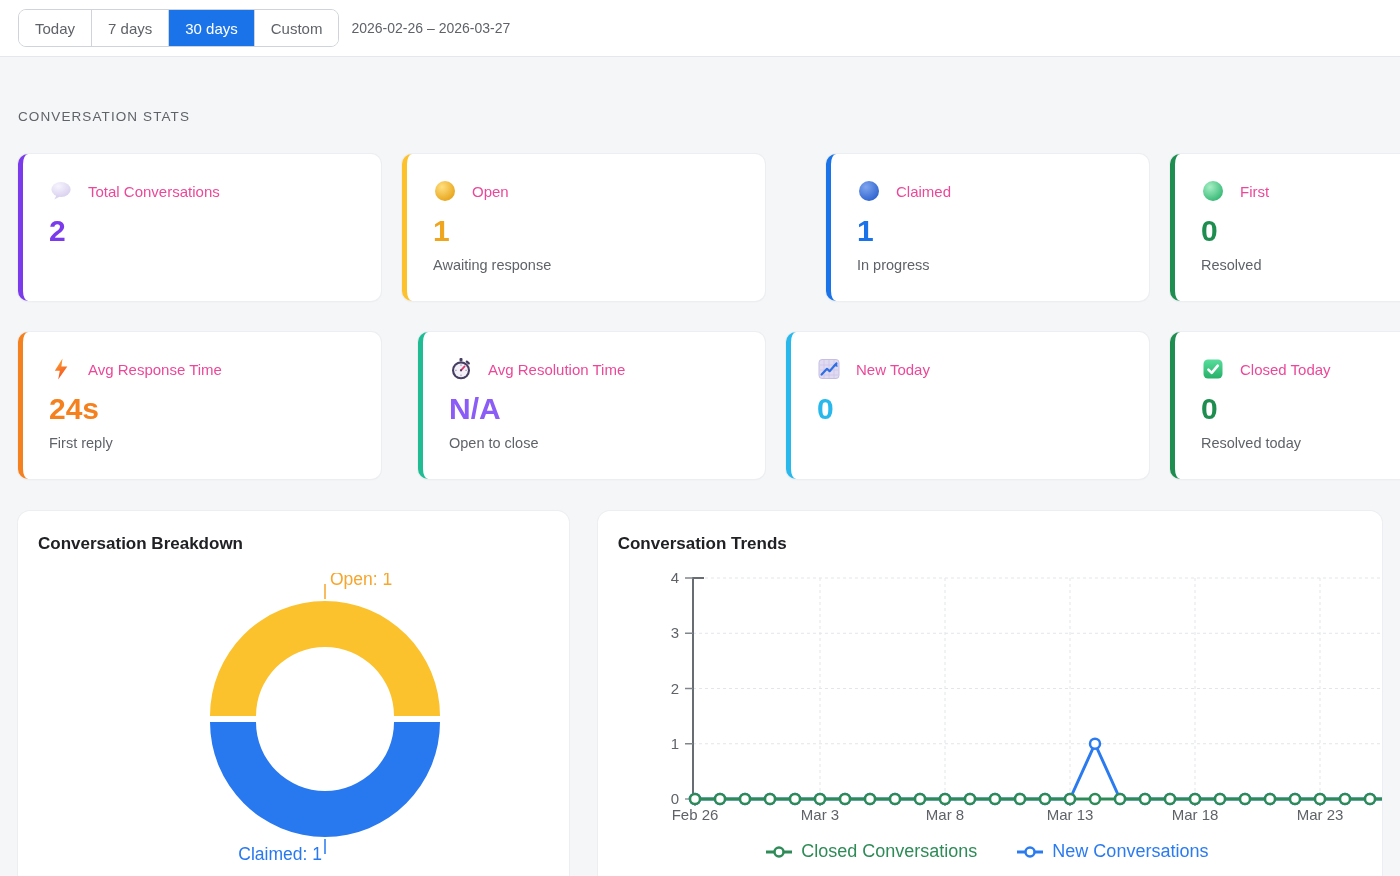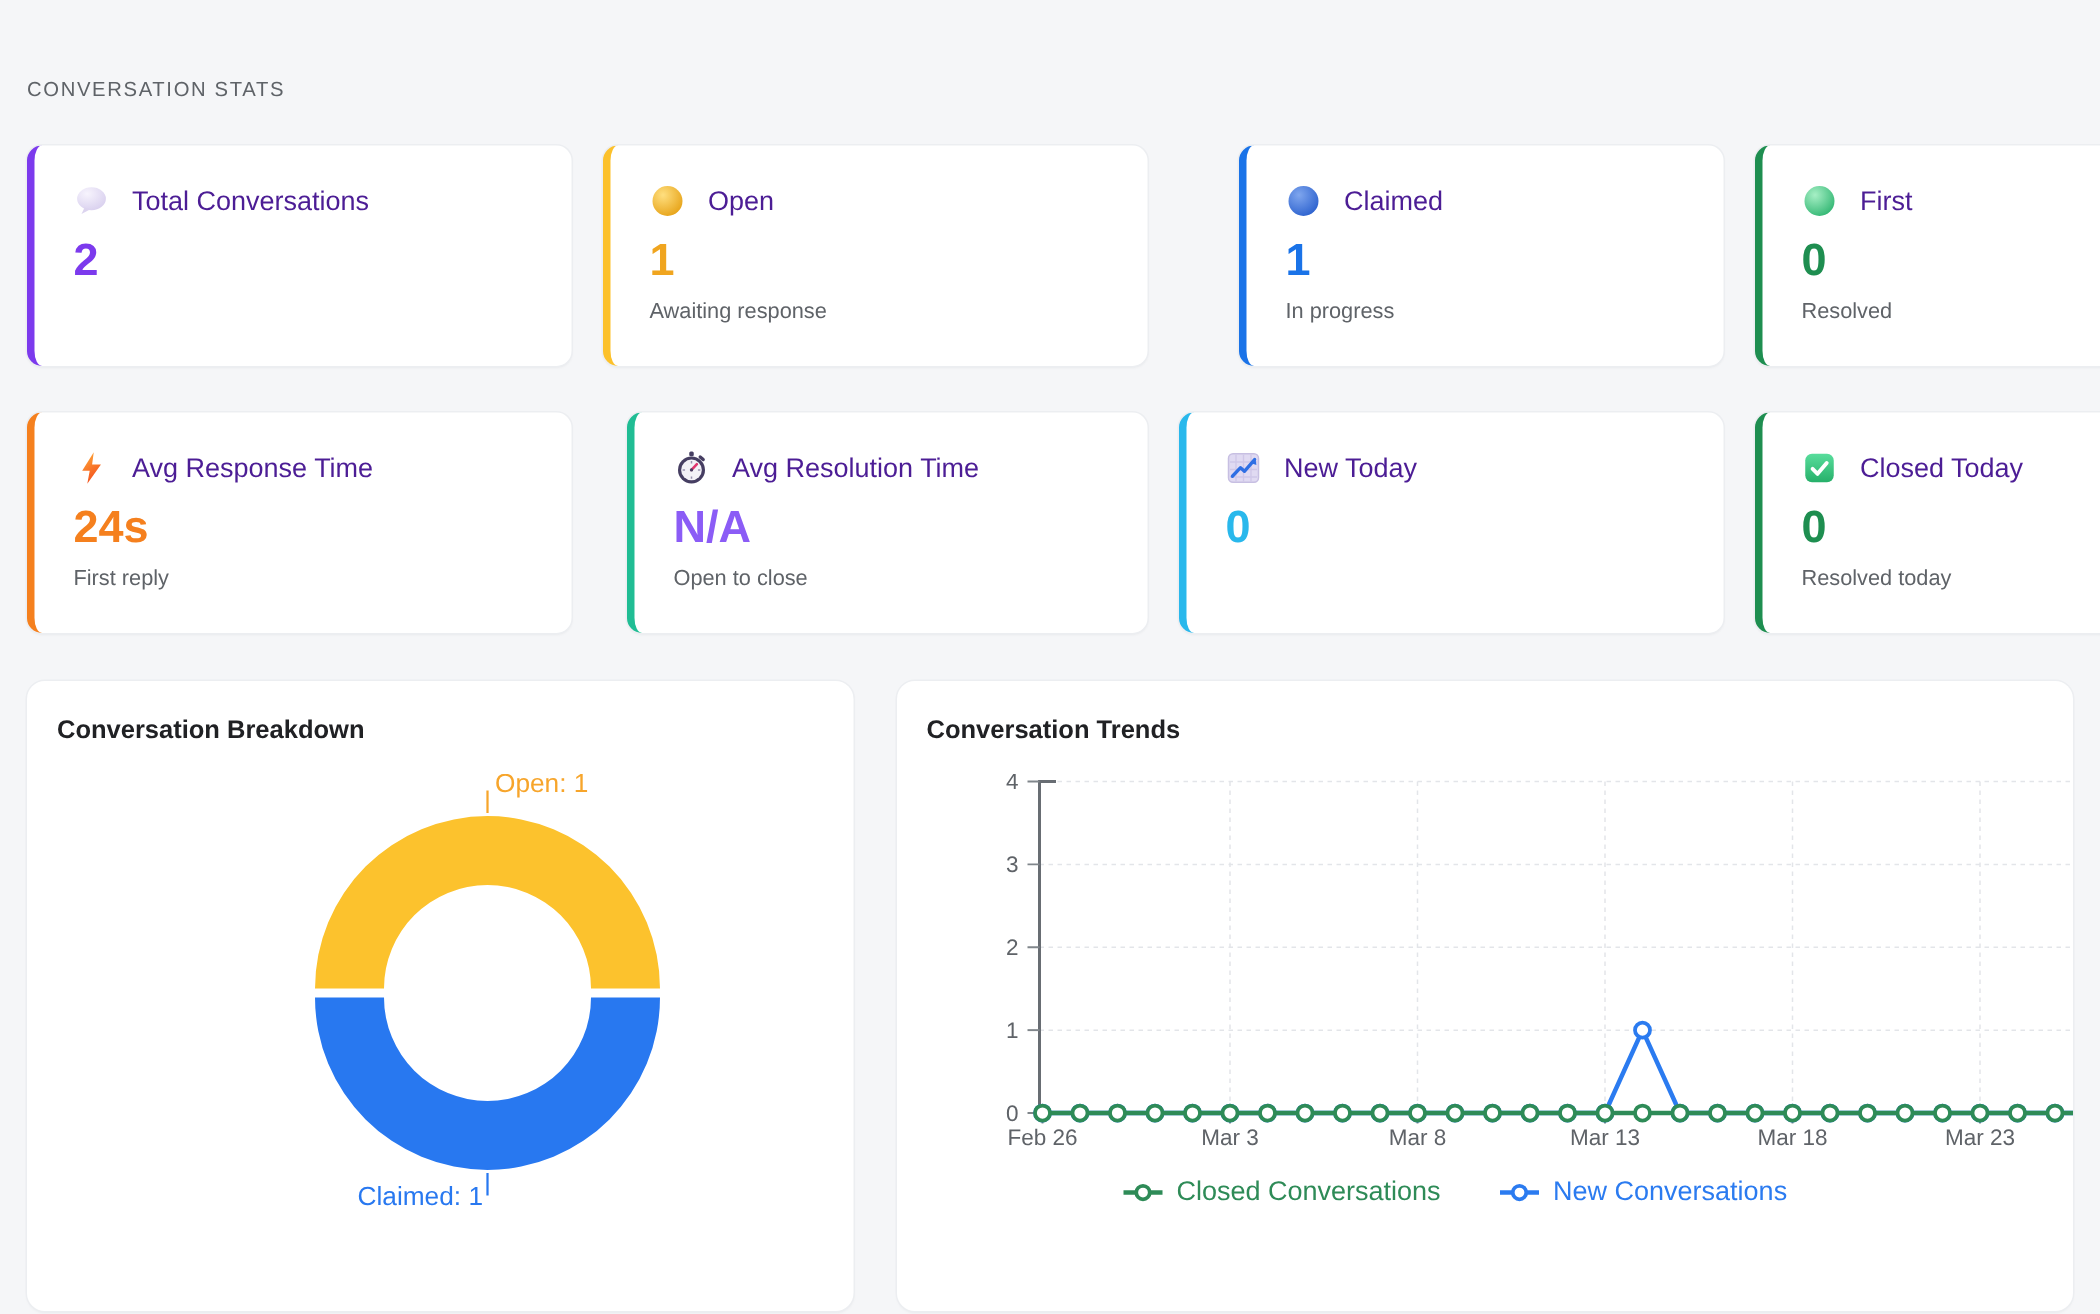--- a/index.html
+++ b/index.html
@@ -19,40 +19,49 @@
   .main { padding:0 18px; position:relative; }
   .section-label { margin-top:52px; margin-bottom:30px; font-size:13.5px; font-weight:normal; letter-spacing:1.1px; color:#5f6368; text-transform:uppercase; }
 
   
   .stats-grid { display:grid; grid-template-columns:repeat(4,363px); column-gap:21px; row-gap:31px; width:1515px; }
   .stat-card { height:147px; background:#fff; border-radius:10px; border-left:5px solid #888;
     box-shadow:0 0 0 1px #eceef1, 0 1px 2px rgba(16,24,40,.05); padding:25px 20px 0 26px; }
   .stat-head { display:flex; align-items:center; gap:15px; }
   .stat-icon { width:24px; height:24px; display:inline-flex; }
   .stat-icon svg { width:24px; height:24px; }
-  .stat-label { font-size:18px; color:#4c1d95; }
+  .stat-label { font-size:15px; color:#ec4899; }
   .stat-value { margin-top:13px; font-size:30px; font-weight:bold; line-height:1; }
   .stat-subtitle { margin-top:11px; font-size:14.5px; color:#5f6368; }
 
   
   .charts-row { display:flex; gap:29px; margin-top:32px; }
   .chart-card { background:#fff; border-radius:12px; box-shadow:0 0 0 1px #eceef1, 0 1px 2px rgba(16,24,40,.05); position:relative; height:420px; overflow:hidden; }
   .chart-card.breakdown { width:613px; }
   .chart-card.trends { width:873px; }
   .chart-title { padding:23px 20px 0 20px; font-size:17px; font-weight:bold; color:#202124; }
   .chart-svg { position:absolute; left:0; top:62px; }
-  .legend-row { position:absolute; top:330px; left:0; width:100%; display:flex; justify-content:center; align-items:flex-end; gap:39px; padding-right:40px; }
+  .legend-row { position:absolute; top:330px; left:17px; width:100%; display:flex; justify-content:center; align-items:flex-end; gap:39px; padding-right:40px; }
   .legend-item { display:flex; align-items:center; gap:8px; cursor:pointer; }
   .legend-label { font-size:18px; }
 </style>
 </head>
 <body>
 
 <div class="page">
 
+  <div class="topbar">
+    <div class="seg-group">
+        <button class="range-btn">Today</button>
+        <button class="range-btn">7 days</button>
+        <button class="range-btn active">30 days</button>
+        <button class="range-btn">Custom</button>
+      </div>
+    <span class="date-range">2026-02-26 – 2026-03-27</span>
+  </div>
 
   <div class="main">
     <div class="section-label">CONVERSATION STATS</div>
 
     <div class="stats-grid">
         <div class="stat-card" style="border-left-color: rgb(124, 58, 237);">
           <div class="stat-head">
        <span class="stat-icon">
               <svg viewBox="0 0 24 24">
                 <defs>

